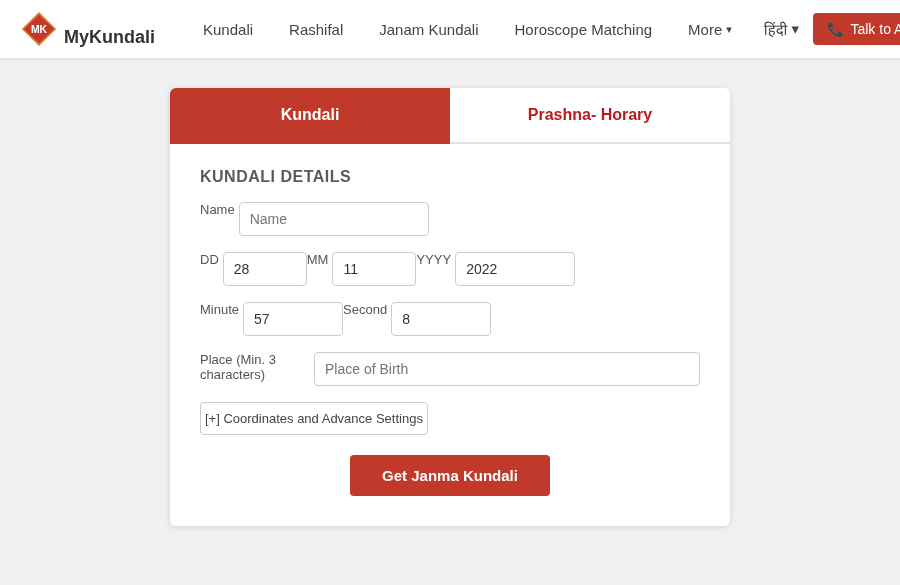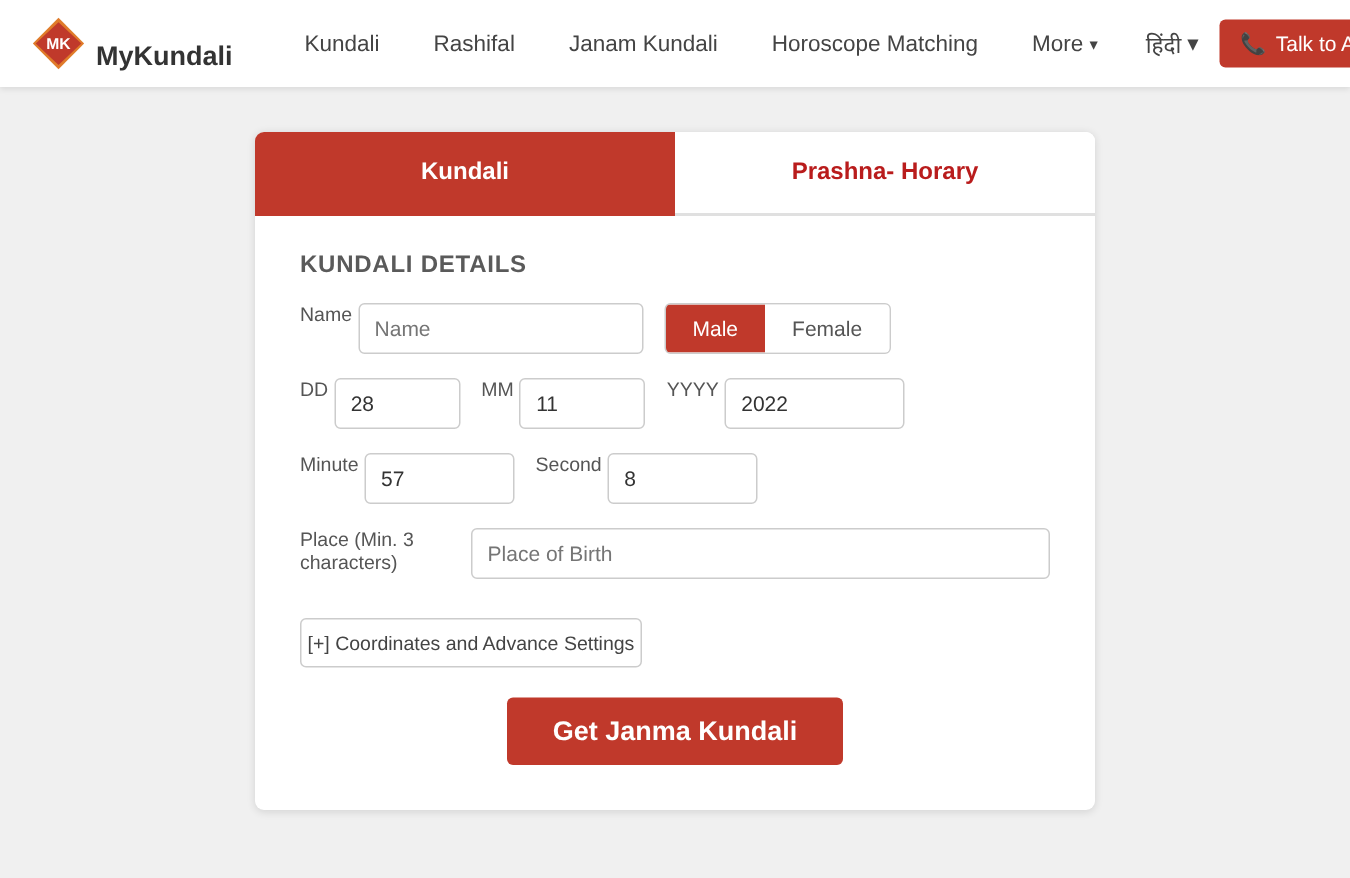--- a/index.html
+++ b/index.html
@@ -119,21 +119,20 @@
     .form-title {
       font-size: 16px;
       font-weight: bold;
       color: #5a5a5a;
       letter-spacing: 0.5px;
       margin-bottom: 16px;
     }
     .form-row {
       display: flex;
       align-items: flex-end;
-      gap: 14px;
       margin-bottom: 16px;
     }
     .form-group {
       display: flex;
       gap: 4px;
     }
     .form-label {
       font-size: 13px;
       color: #555;
     }
@@ -171,45 +170,45 @@
     .gender-male {
       background: #c0392b;
       color: #fff;
     }
     .gender-female {
       background: #fff;
       color: #555;
     }
 
     .place-row {
-      margin-bottom: 26px;
+      margin-bottom: 16px;
     }
 
     .adv-btn {
       background: #fff;
       border: 1px solid #ccc;
       border-radius: 4px;
       padding: 8px 4px;
       font-size: 13px;
       color: #444;
       cursor: pointer;
       margin-bottom: 20px;
       display: inline-block;
     }
 
     .submit-btn {
       display: block;
-      width: 224px;
+      width: 200px;
       margin: 0 auto;
       background: #c0392b;
       color: #fff;
       border: none;
       border-radius: 4px;
       padding: 12px 0;
-      font-size: 18px;
+      font-size: 15px;
       font-weight: 600;
       cursor: pointer;
       text-align: center;
     }
 
     .name-gender-row {
       display: flex;
       align-items: flex-end;
       gap: 14px;
       margin-bottom: 16px;
@@ -261,24 +260,20 @@
 
     <div class="form-body">
       <div class="form-title">KUNDALI DETAILS</div>
 
       
       <div class="name-gender-row">
         <div class="form-group">
           <label class="form-label">Name</label>
           <input class="form-input input-name" type="text" placeholder="Name" style="">
         </div>
-        <div class="gender-group">
-          <button class="gender-btn gender-male">Male</button>
-          <button class="gender-btn gender-female">Female</button>
-        </div>
       </div>
 
       
       <div class="form-row">
         <div class="form-group">
           <label class="form-label">DD</label>
           <input class="form-input input-dd" type="text" value="28" style="">
         </div>
         <div class="form-group">
           <label class="form-label">MM</label>

